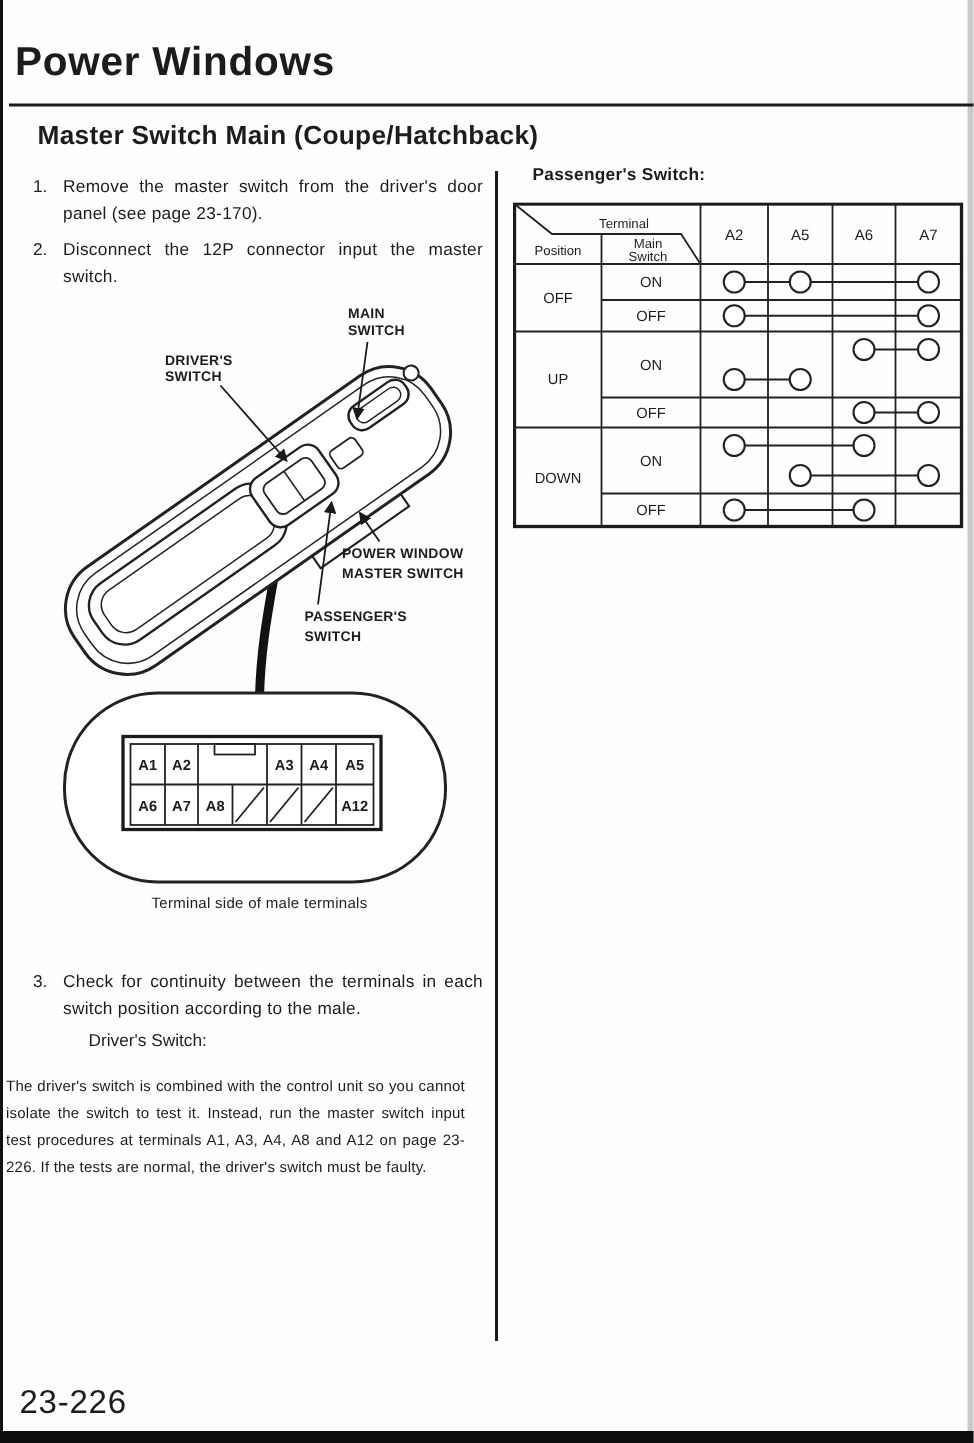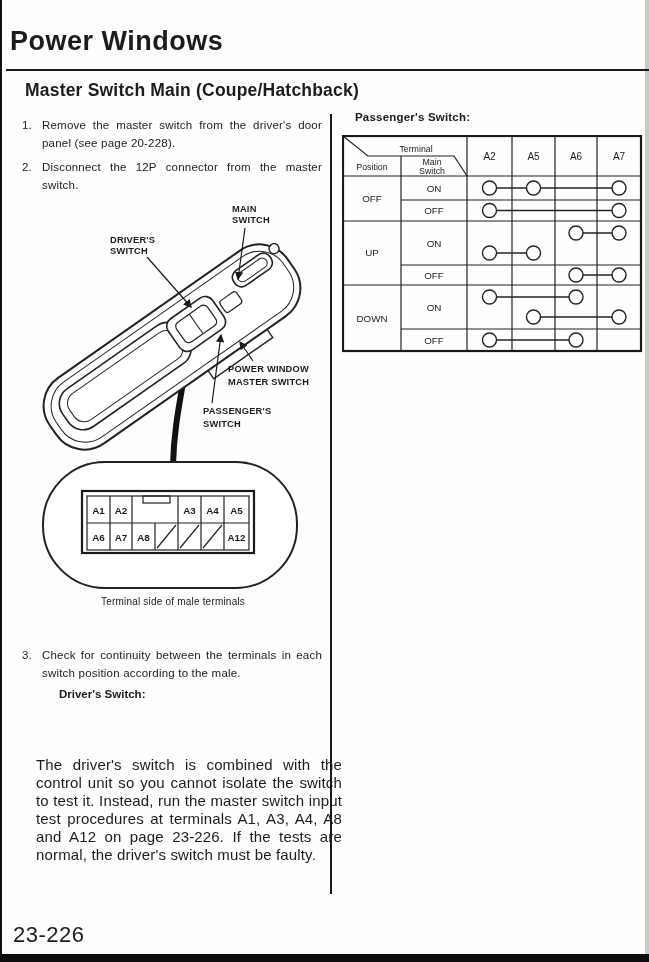--- a/index.html
+++ b/index.html
@@ -15,22 +15,22 @@
   .title-rule{left:6px;top:69px;width:643px;height:2px;background:#1a1a1a;}
   .col-divider{left:330px;top:114px;width:2px;height:780px;background:#1a1a1a;}
   
   .h1{left:10px;top:26px;font-size:27px;font-weight:700;letter-spacing:.5px;text-align:center;}
   .h2{left:25px;top:80px;font-size:17.5px;font-weight:700;letter-spacing:.2px;}
   .pagenum{left:13px;top:922px;font-size:22px;font-weight:400;letter-spacing:.5px;}
   
   .step{display:flex;left:22px;width:300px;}
   .step-num{width:20px;flex:0 0 20px;font-size:11.5px;line-height:18px;}
   .step-text{flex:1;font-size:11.5px;line-height:18px;text-align:justify;letter-spacing:.2px;}
-  .subhead{left:20px;font-size:11.5px;font-weight:700;padding-left:39px;}
-  .para{left:36px;width:306px;font-size:15px;line-height:18px;text-align:justify;letter-spacing:.15px;margin-top:40px;}
+  .subhead{left:20px;font-size:11.5px;font-weight:400;padding-left:39px;}
+  .para{left:4px;width:306px;font-size:10px;line-height:18px;text-align:justify;letter-spacing:.15px;}
   .tbl-head{left:355px;top:111px;font-size:11.5px;font-weight:700;letter-spacing:.2px;}
   
   svg text{fill:#1c1c1c;}
   .grid{stroke:#222;stroke-width:1.2;}
   .grid-heavy{fill:none;stroke:#1a1a1a;stroke-width:2.2;}
   .conn-line{stroke:#222;stroke-width:1.3;}
   .conn-circle{fill:#fff;stroke:#222;stroke-width:1.4;}
   .tcol{font-size:10px;font-weight:400;text-anchor:middle;}
   .tcorner{font-size:8.8px;text-anchor:middle;}
   .tcell{font-size:9.8px;text-anchor:middle;}
@@ -47,25 +47,25 @@
 <div class="abs right-edge"></div>
 <div class="abs bottom-bar"></div>
 
 <div class="abs h1">Power Windows</div>
 <div class="abs title-rule"></div>
 <div class="abs h2">Master Switch Main (Coupe/Hatchback)</div>
 <div class="abs col-divider"></div>
 
 <div class="abs step" style="top:116px;">
   <span class="step-num">1.</span>
-  <span class="step-text">Remove the master switch from the driver's door panel (see page 20-228).</span>
+  <span class="step-text">Remove the master switch from the driver's door panel (see page 23-170).</span>
 </div>
 <div class="abs step" style="top:158px;">
   <span class="step-num">2.</span>
-  <span class="step-text">Disconnect the 12P connector from the master switch.</span>
+  <span class="step-text">Disconnect the 12P connector input the master switch.</span>
 </div>
 
 <svg class="abs" style="left:25px;top:195px;" width="312" height="432" viewBox="0 0 312 432">
   <defs>
     <marker id="arr" viewBox="0 0 10 10" refX="8.5" refY="5" markerWidth="7" markerHeight="7" orient="auto">
       <path d="M0,0 L10,5 L0,10 z" fill="#1a1a1a"></path>
     </marker>
   </defs>
 
   <path d="M163,158 C157,198 149,228 148,270" fill="none" stroke="#111" stroke-width="6" stroke-linecap="round"></path>

